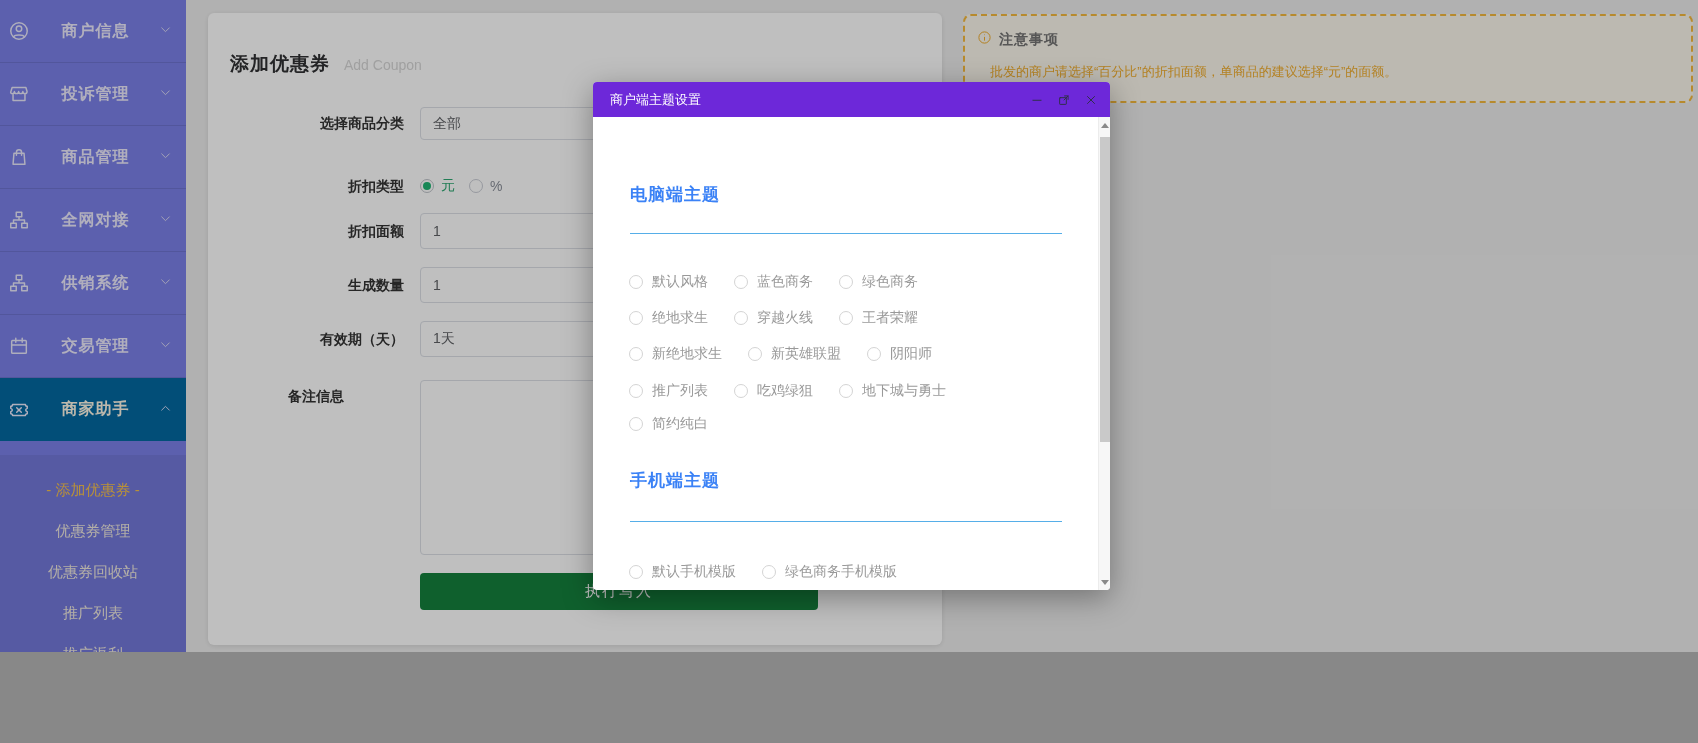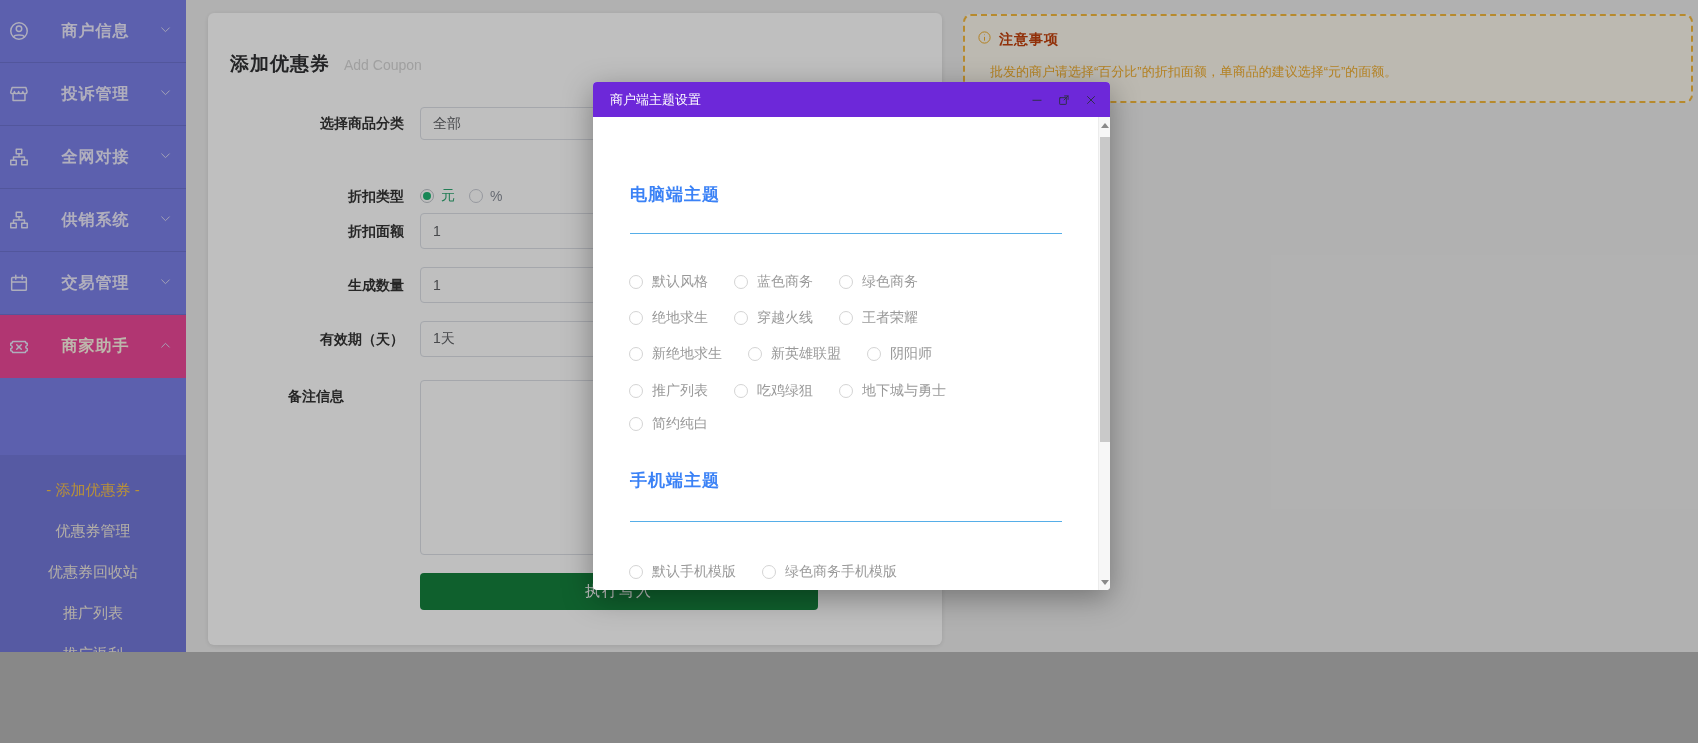--- a/index.html
+++ b/index.html
@@ -10,21 +10,21 @@
   
   .dim-overlay { position:absolute; inset:0; background:rgba(0,0,0,0.25); z-index:50; }
 
   
   .sidebar { position:absolute; left:0; top:0; width:186px; height:743px; background:#7b80e8; z-index:1; }
   .nav-item { position:relative; height:63px; display:flex; align-items:center; padding:0 14px 0 6px; cursor:pointer; border-bottom:1px solid rgba(0,0,0,0.10); }
   .nav-icon { width:26px; height:26px; display:flex; align-items:center; justify-content:center; color:#e9e8fb; flex:0 0 26px; }
   .nav-icon svg { width:22px; height:22px; stroke:#e9e8fb; fill:none; stroke-width:1.6; stroke-linecap:round; stroke-linejoin:round; }
   .nav-label { flex:1; text-align:center; color:#eceafc; font-size:16px; font-weight:bold; letter-spacing:1px; }
   .nav-chevron svg { width:13px; height:13px; stroke:#dcdbf5; fill:none; stroke-width:1.8; stroke-linecap:round; stroke-linejoin:round; }
-  .nav-item.active { background:#ec4899; border-bottom:none; }
+  .nav-item.active { background:#0369a1; border-bottom:none; }
   .nav-item.active .nav-label { color:#fdf6e6; }
   .submenu { position:absolute; left:0; top:455px; width:186px; height:217px; background:rgba(0,0,0,0.06); padding-top:14px; }
   .sub-item { height:41px; line-height:41px; text-align:center; color:#efe9de; font-size:15px; cursor:pointer; }
   .sub-item.active { color:#f6c14d; }
   .sub-item.active::before { content:"-  "; }
   .sub-item.active::after { content:"  -"; }
 
   
   .card { position:absolute; left:208px; top:13px; width:734px; height:632px; background:#ffffff; border-radius:6px; box-shadow:0 1px 5px rgba(0,0,0,0.10); z-index:1; }
   .card-title-row { position:absolute; left:22px; top:38px; display:flex; align-items:baseline; }
@@ -41,21 +41,21 @@
   .radio-dot.checked { border-color:#bfc3c9; }
   .radio-dot.checked::after { content:""; position:absolute; left:2px; top:2px; width:8px; height:8px; border-radius:50%; background:#21b573; }
   .radio-label-green { font-size:14px; color:#2ea772; }
   .radio-label-grey { font-size:14px; color:#8a8f99; }
   .submit-btn { position:absolute; left:212px; top:560px; width:398px; height:37px; background:#15803d; border:none; border-radius:4px; color:#fff; font-size:15px; letter-spacing:2px; cursor:pointer; font-family:inherit; }
 
   
   .notice { position:absolute; left:963px; top:14px; width:730px; height:89px; border:2px dashed #f5b93c; border-radius:8px; background:#fbf7ec; z-index:1; padding:14px 20px 0 12px; }
   .notice-head { display:flex; align-items:center; gap:7px; }
   .notice-icon svg { width:15px; height:15px; stroke:#f0ad2e; fill:none; stroke-width:1.6; }
-  .notice-title { font-size:14px; font-weight:bold; color:#c2410c; letter-spacing:1px; }
+  .notice-title { font-size:14px; font-weight:bold; color:#737373; letter-spacing:1px; }
   .notice-body { margin:14px 0 0 13px; font-size:13px; color:#f0ad2e; }
 
   
   .modal { position:absolute; left:593px; top:82px; width:517px; height:508px; background:#fff; border-radius:4px; box-shadow:0 8px 30px rgba(0,0,0,0.35); z-index:100; overflow:hidden; }
   .modal-header { position:absolute; left:0; top:0; width:100%; height:35px; background:#6d28d9; display:flex; align-items:center; padding:0 12px 0 17px; }
   .modal-title { color:#fff; font-size:13px; }
   .modal-controls { margin-left:auto; display:flex; align-items:center; gap:12px; }
   .mc-btn { width:15px; height:15px; display:flex; align-items:center; justify-content:center; cursor:pointer; }
   .mc-btn svg { width:14px; height:14px; stroke:#30304a; fill:none; stroke-width:1.7; stroke-linecap:round; }
   .modal-body { position:absolute; left:0; top:35px; right:12px; bottom:0; }
@@ -102,20 +102,32 @@
           </svg>
       </span>
       <span class="nav-label">投诉管理</span>
       <span class="nav-chevron"><svg viewBox="0 0 24 24">
             <polyline points="5 9 12 16 19 9"></polyline>
           </svg></span>
     </div>
     <div class="nav-item">
       <span class="nav-icon">
         <svg viewBox="0 0 24 24">
+            <path d="M6.5 8h11l1 12h-13l1-12z"></path>
+            <path d="M9.2 10V7a2.8 2.8 0 0 1 5.6 0v3"></path>
+          </svg>
+      </span>
+      <span class="nav-label">商品管理</span>
+      <span class="nav-chevron"><svg viewBox="0 0 24 24">
+            <polyline points="5 9 12 16 19 9"></polyline>
+          </svg></span>
+    </div>
+    <div class="nav-item">
+      <span class="nav-icon">
+        <svg viewBox="0 0 24 24">
             <rect x="9" y="3.5" width="6" height="5"></rect>
             <rect x="3" y="15.5" width="6" height="5"></rect>
             <rect x="15" y="15.5" width="6" height="5"></rect>
             <path d="M12 8.5v3.5M6 15.5V12h12v3.5"></path>
           </svg>
       </span>
       <span class="nav-label">全网对接</span>
       <span class="nav-chevron"><svg viewBox="0 0 24 24">
             <polyline points="5 9 12 16 19 9"></polyline>
           </svg></span>
@@ -172,21 +184,21 @@
     <div class="card-title-row">
       <span class="card-title">添加优惠券</span>
       <span class="card-subtitle">Add Coupon</span>
     </div>
 
     <div class="form-row" style="top:94px; align-items:center;">
       <label class="form-label" style="line-height:33px;">选择商品分类</label>
       <input class="select-input" style="height: 33px;" readonly="" value="全部">
     </div>
 
-    <div class="form-row" style="top:171px; align-items:center;">
+    <div class="form-row" style="top:161px; align-items:center;">
       <label class="form-label" style="line-height:24px;">折扣类型</label>
       <div class="ctrl radio-group">
         <span class="radio-opt">
           <span class="radio-dot checked"></span>
           <span class="radio-label-green">元</span>
         </span>
         <span class="radio-opt">
           <span class="radio-dot"></span>
           <span class="radio-label-grey">%</span>
         </span>

